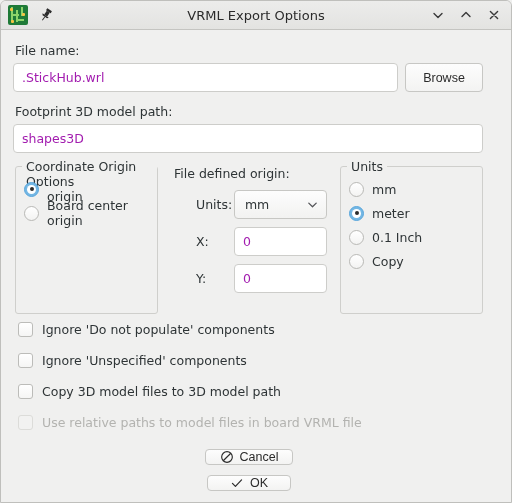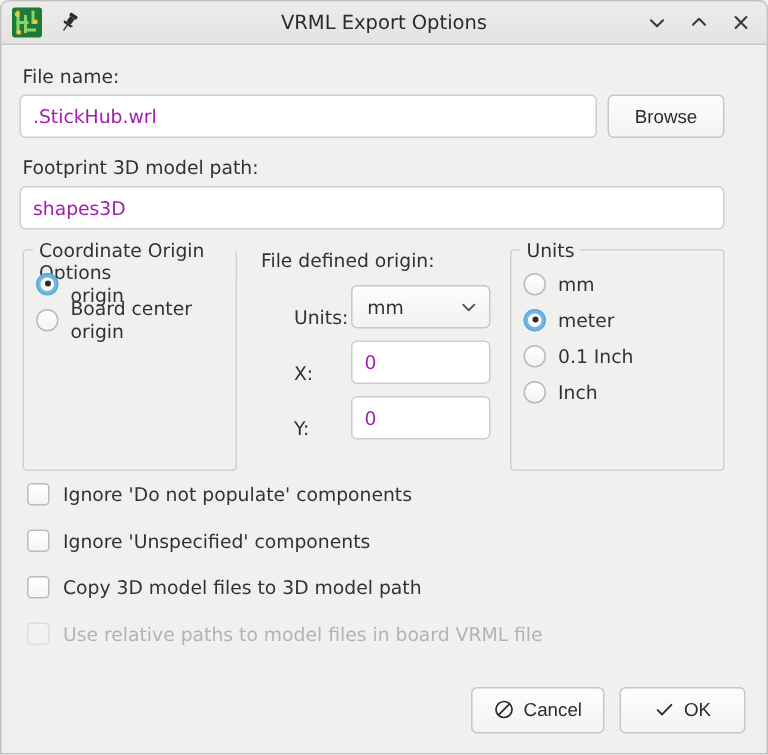--- a/index.html
+++ b/index.html
@@ -194,21 +194,21 @@
     width: 4px; height: 4px;
     border-radius: 50%;
     background: #2b2b2b;
   }
   .radio-label { font-size: 12.5px; color: #2e3436; }
 
   
   .origin-title { font-size: 12.5px; margin: 0 0 9px 2px; }
   .origin-row {
     display: flex;
-    align-items: flex-end;
+    align-items: center;
     margin-bottom: 8px;
     margin-left: 24px;
   }
   .origin-row .lbl {
     width: 44px;
     font-size: 12.5px;
     color: #2e3436;
   }
   .combo {
     box-sizing: border-box;
@@ -255,20 +255,21 @@
   #footer {
     position: absolute;
     left: 0; right: 0; bottom: 0;
     height: 48px;
     display: flex;
     align-items: center;
     justify-content: flex-end;
     gap: 10px;
     padding: 0 14px 12px 0;
     box-sizing: border-box;
+    flex-direction: column;
   }
   #footer .btn { min-width: 84px; height: 31px; }
 </style>
 </head>
 <body>
 
 <div id="window">
 
   <div id="titlebar">
     <span class="tb-icon">
@@ -376,21 +377,21 @@
         <div class="radio-row">
           <span class="radio on"></span>
           <span class="radio-label">meter</span>
         </div>
         <div class="radio-row">
           <span class="radio"></span>
           <span class="radio-label">0.1 Inch</span>
         </div>
         <div class="radio-row">
           <span class="radio"></span>
-          <span class="radio-label">Inch</span>
+          <span class="radio-label">Copy</span>
         </div>
       </div>
     </div>
 
     <div id="checks">
       <div class="check-row">
         <span class="checkbox"></span>
         <span class="check-label">Ignore 'Do not populate' components</span>
       </div>
       <div class="check-row">

